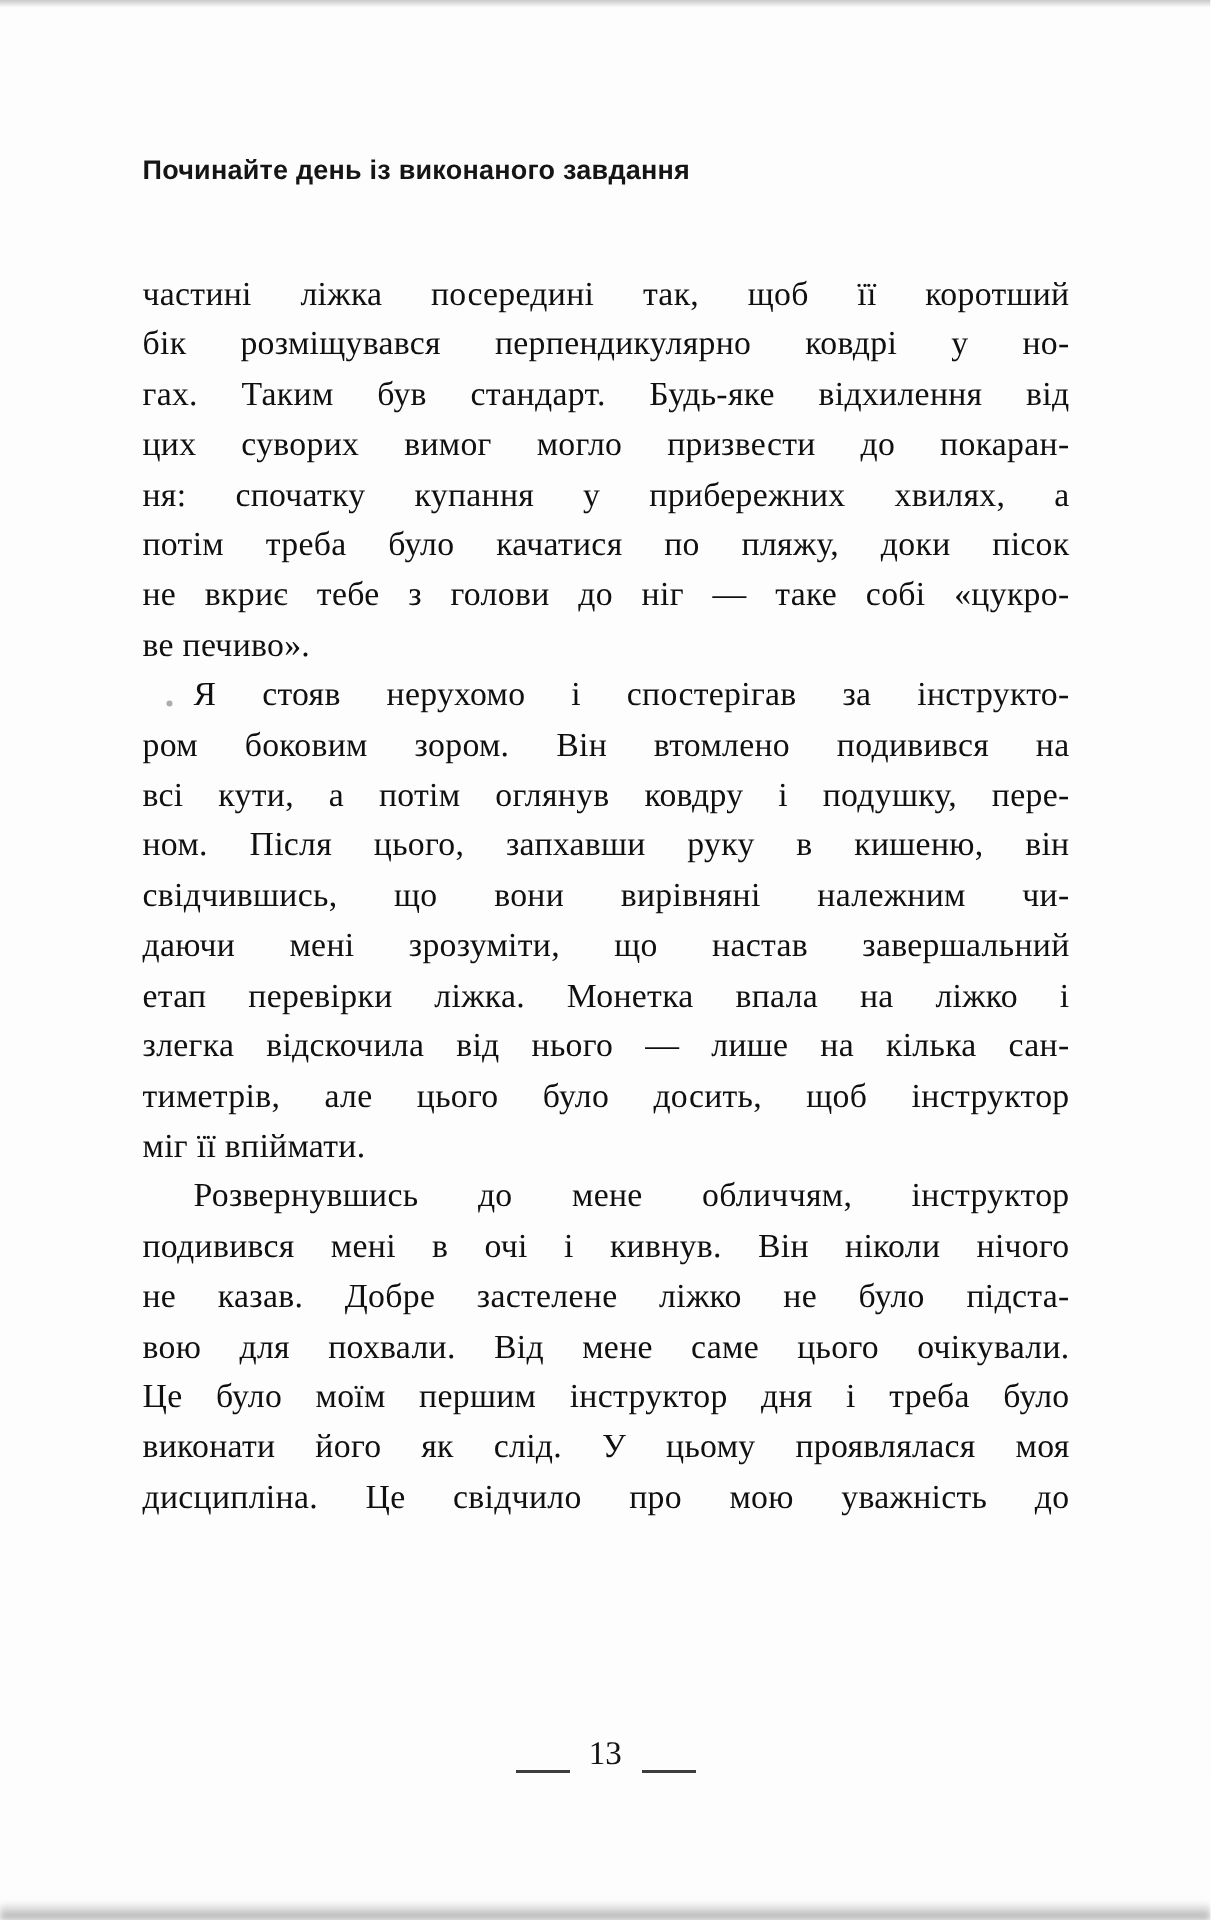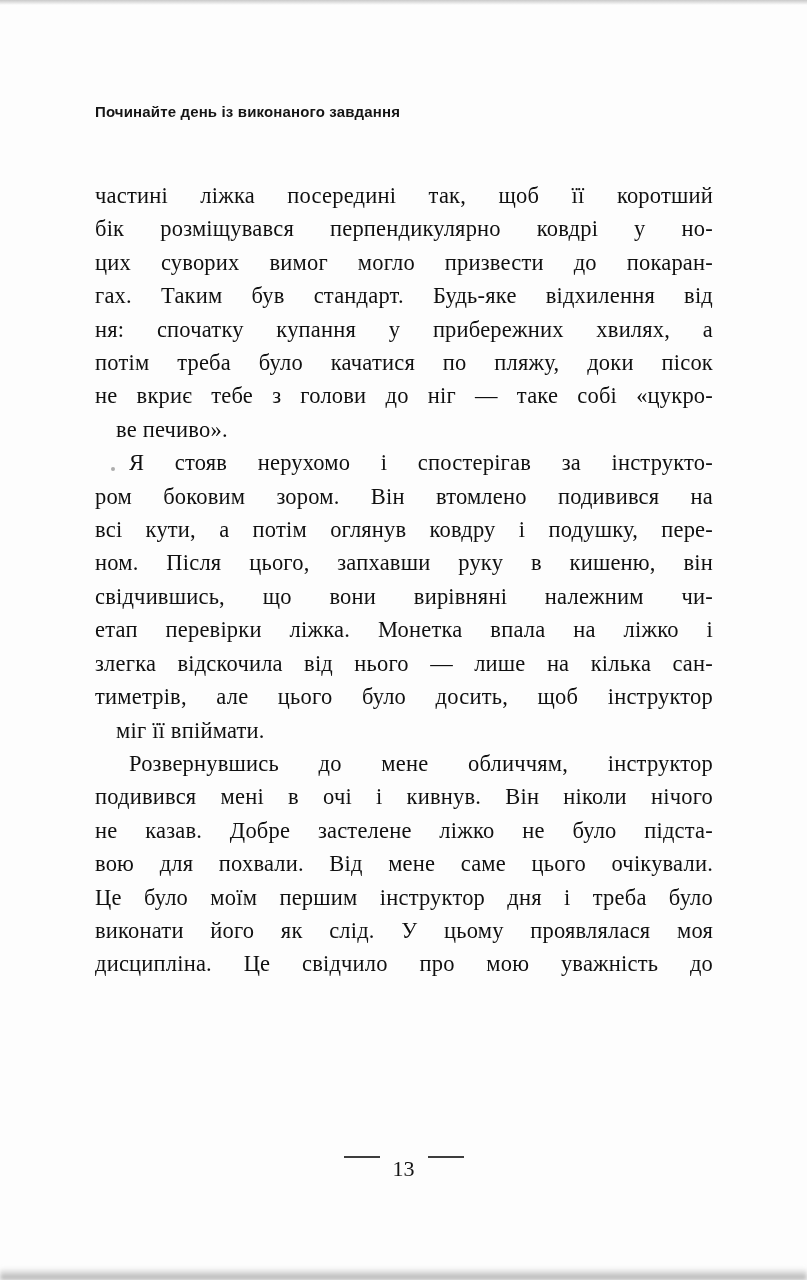--- a/index.html
+++ b/index.html
@@ -22,48 +22,48 @@
   .scan-edge-bottom {
     position: absolute; bottom: 0; left: 0;
     width: 100%; height: 12px;
     background: linear-gradient(to top, #a9a9a9, rgba(220,220,220,0));
     filter: blur(2px);
   }
   .running-header {
     position: absolute; top: 103px; left: 95px;
     font-family: "Liberation Sans", sans-serif;
     font-weight: 700;
-    font-size: 15px;
+    font-size: 18px;
     color: #151515;
     letter-spacing: 0.15px;
   }
   .text-block {
     position: absolute; top: 179px; left: 95px;
     width: 618px;
     font-size: 22.5px;
     line-height: 33.4px;
     letter-spacing: 0.2px;
     color: #101010;
   }
   .line {
     text-align: justify;
     text-align-last: justify;
     font-family: Liberation Serif, serif;
   }
-  .line.end { text-align-last: left; margin-left: 21px; }
+  .line.end { text-align-last: left; }
   .line.indent { padding-left: 34px; }
   .artifact-dot {
     position: absolute; top: 467px; left: 111px;
     width: 4px; height: 4px; border-radius: 50%;
     background: #8a8a8a; opacity: 0.7;
   }
   .footer {
     position: absolute; top: 1156px; left: 0;
     width: 807px;
-    display: flex; align-items: flex-start; justify-content: center;
+    display: flex; align-items: flex-end; justify-content: center;
     gap: 13px;
   }
   .rule {
     display: block;
     width: 36px; height: 2px;
     background: #3d3d3d;
   }
   .page-number {
     font-size: 22px;
     line-height: 26px;
@@ -74,31 +74,32 @@
 <body>
 
 <div class="page">
   <div class="scan-edge-top"></div>
 
   <div class="running-header">Починайте день із виконаного завдання</div>
 
   <div class="text-block" id="text-block">
       <div class="line">частині ліжка посередині так, щоб її коротший</div>
       <div class="line">бік розміщувався перпендикулярно ковдрі у но-</div>
+      <div class="line">гах. Таким був стандарт. Будь-яке відхилення від</div>
       <div class="line">цих суворих вимог могло призвести до покаран-</div>
-      <div class="line">гах. Таким був стандарт. Будь-яке відхилення від</div>
       <div class="line">ня: спочатку купання у прибережних хвилях, а</div>
       <div class="line">потім треба було качатися по пляжу, доки пісок</div>
       <div class="line">не вкриє тебе з голови до ніг — таке собі «цукро-</div>
       <div class="line end">ве печиво».</div>
       <div class="line indent">Я стояв нерухомо і спостерігав за інструкто-</div>
       <div class="line">ром боковим зором. Він втомлено подивився на</div>
       <div class="line">всі кути, а потім оглянув ковдру і подушку, пере-</div>
       <div class="line">ном. Після цього, запхавши руку в кишеню, він</div>
       <div class="line">свідчившись, що вони вирівняні належним чи-</div>
+      <div class="line">даючи мені зрозуміти, що настав завершальний</div>
       <div class="line">етап перевірки ліжка. Монетка впала на ліжко і</div>
       <div class="line">злегка відскочила від нього — лише на кілька сан-</div>
       <div class="line">тиметрів, але цього було досить, щоб інструктор</div>
       <div class="line end">міг її впіймати.</div>
       <div class="line indent">Розвернувшись до мене обличчям, інструктор</div>
       <div class="line">подивився мені в очі і кивнув. Він ніколи нічого</div>
       <div class="line">не казав. Добре застелене ліжко не було підста-</div>
       <div class="line">вою для похвали. Від мене саме цього очікували.</div>
       <div class="line">Це було моїм першим інструктор дня і треба було</div>
       <div class="line">виконати його як слід. У цьому проявлялася моя</div>

